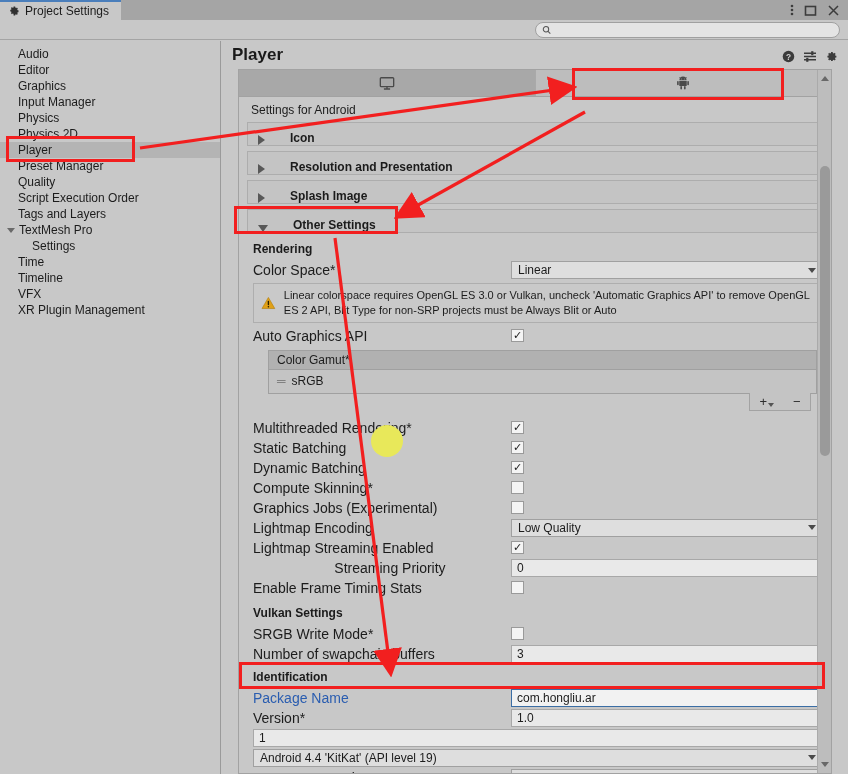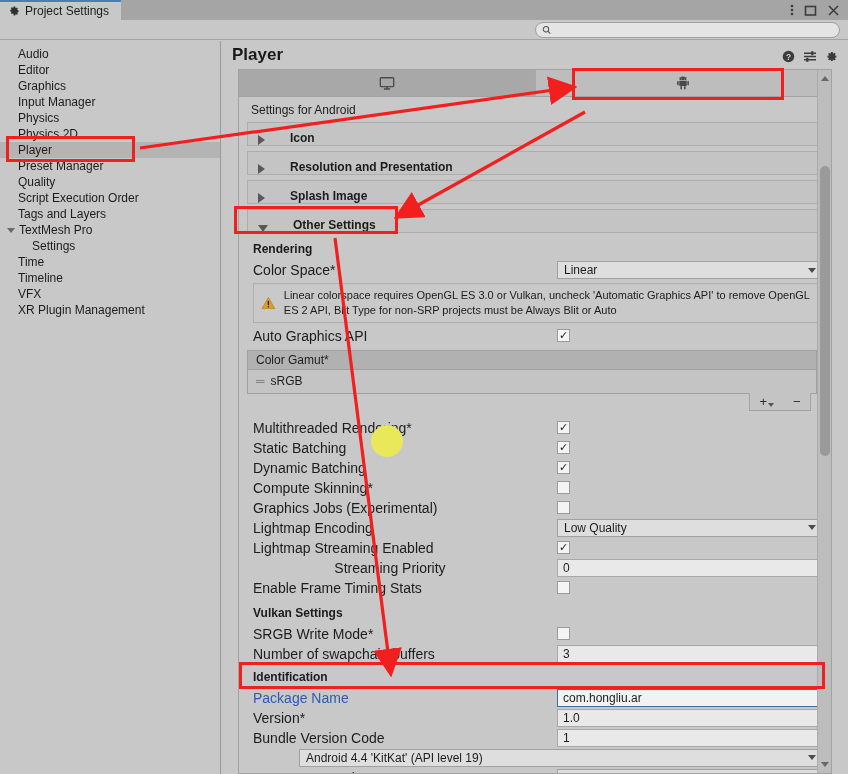--- a/index.html
+++ b/index.html
@@ -125,21 +125,21 @@
   
   .row {
     display: flex; align-items: center; height: 20px; padding-left: 6px;
   }
   .row .lbl {
     width: 258px; font-size: 14px; color: #1c1c1c;
     white-space: nowrap; overflow: hidden;
   }
   .row .lbl.indent { padding-left: 16px; text-align: center; }
   .row .lbl.link { color: #2a5db0; }
-  .ctrl { flex: 1; display: flex; align-items: center; margin-left: 46px; }
+  .ctrl { flex: 1; display: flex; align-items: center; }
 
   .dropdown {
     width: 100%; height: 18px; background: #dedede;
     border: 1px solid #a0a0a0; display: flex; align-items: center;
     padding: 0 6px; font-size: 12px; color: #1c1c1c; position: relative;
   }
   .dropdown .dtri {
     position: absolute; right: 6px; width: 0; height: 0;
     border-left: 4px solid transparent; border-right: 4px solid transparent;
     border-top: 5px solid #4a4a4a;
@@ -160,21 +160,21 @@
 
   
   .warnbox {
     margin: 3px 0 3px 6px; width: 570px; min-height: 34px;
     background: #c9c9c9; border: 1px solid #aeaeae;
     display: flex; align-items: center; gap: 8px; padding: 4px 7px;
   }
   .warnbox .wtxt { font-size: 11px; color: #1c1c1c; line-height: 1.35; }
 
   
-  .gamut-wrap { margin: 4px 6px 0 0; }
+  .gamut-wrap { margin: 4px 6px 0 21px; }
   .gamut-head {
     height: 20px; background: #b1b1b1; border: 1px solid #a0a0a0;
     display: flex; align-items: center; padding-left: 8px;
     font-size: 12px; color: #1c1c1c;
   }
   .gamut-list {
     background: #c4c4c4; border: 1px solid #a0a0a0; border-top: 0;
     height: 24px; display: flex; align-items: center;
     padding-left: 8px; gap: 7px; font-size: 12px; color: #1c1c1c;
   }
@@ -500,21 +500,20 @@
         </div>
 
         <div class="row">
           <div class="lbl">Version*</div>
           <div class="ctrl">
             <input class="textfield" value="1.0" style="">
           </div>
         </div>
 
         <div class="row">
-          <div class="lbl">Bundle Version Code</div>
           <div class="ctrl">
             <input class="textfield" value="1" style="">
           </div>
         </div>
 
         <div class="row">
           <div class="ctrl">
             <div class="dropdown">
               <span>Android 4.4 'KitKat' (API level 19)</span>
               <span class="dtri"></span>

